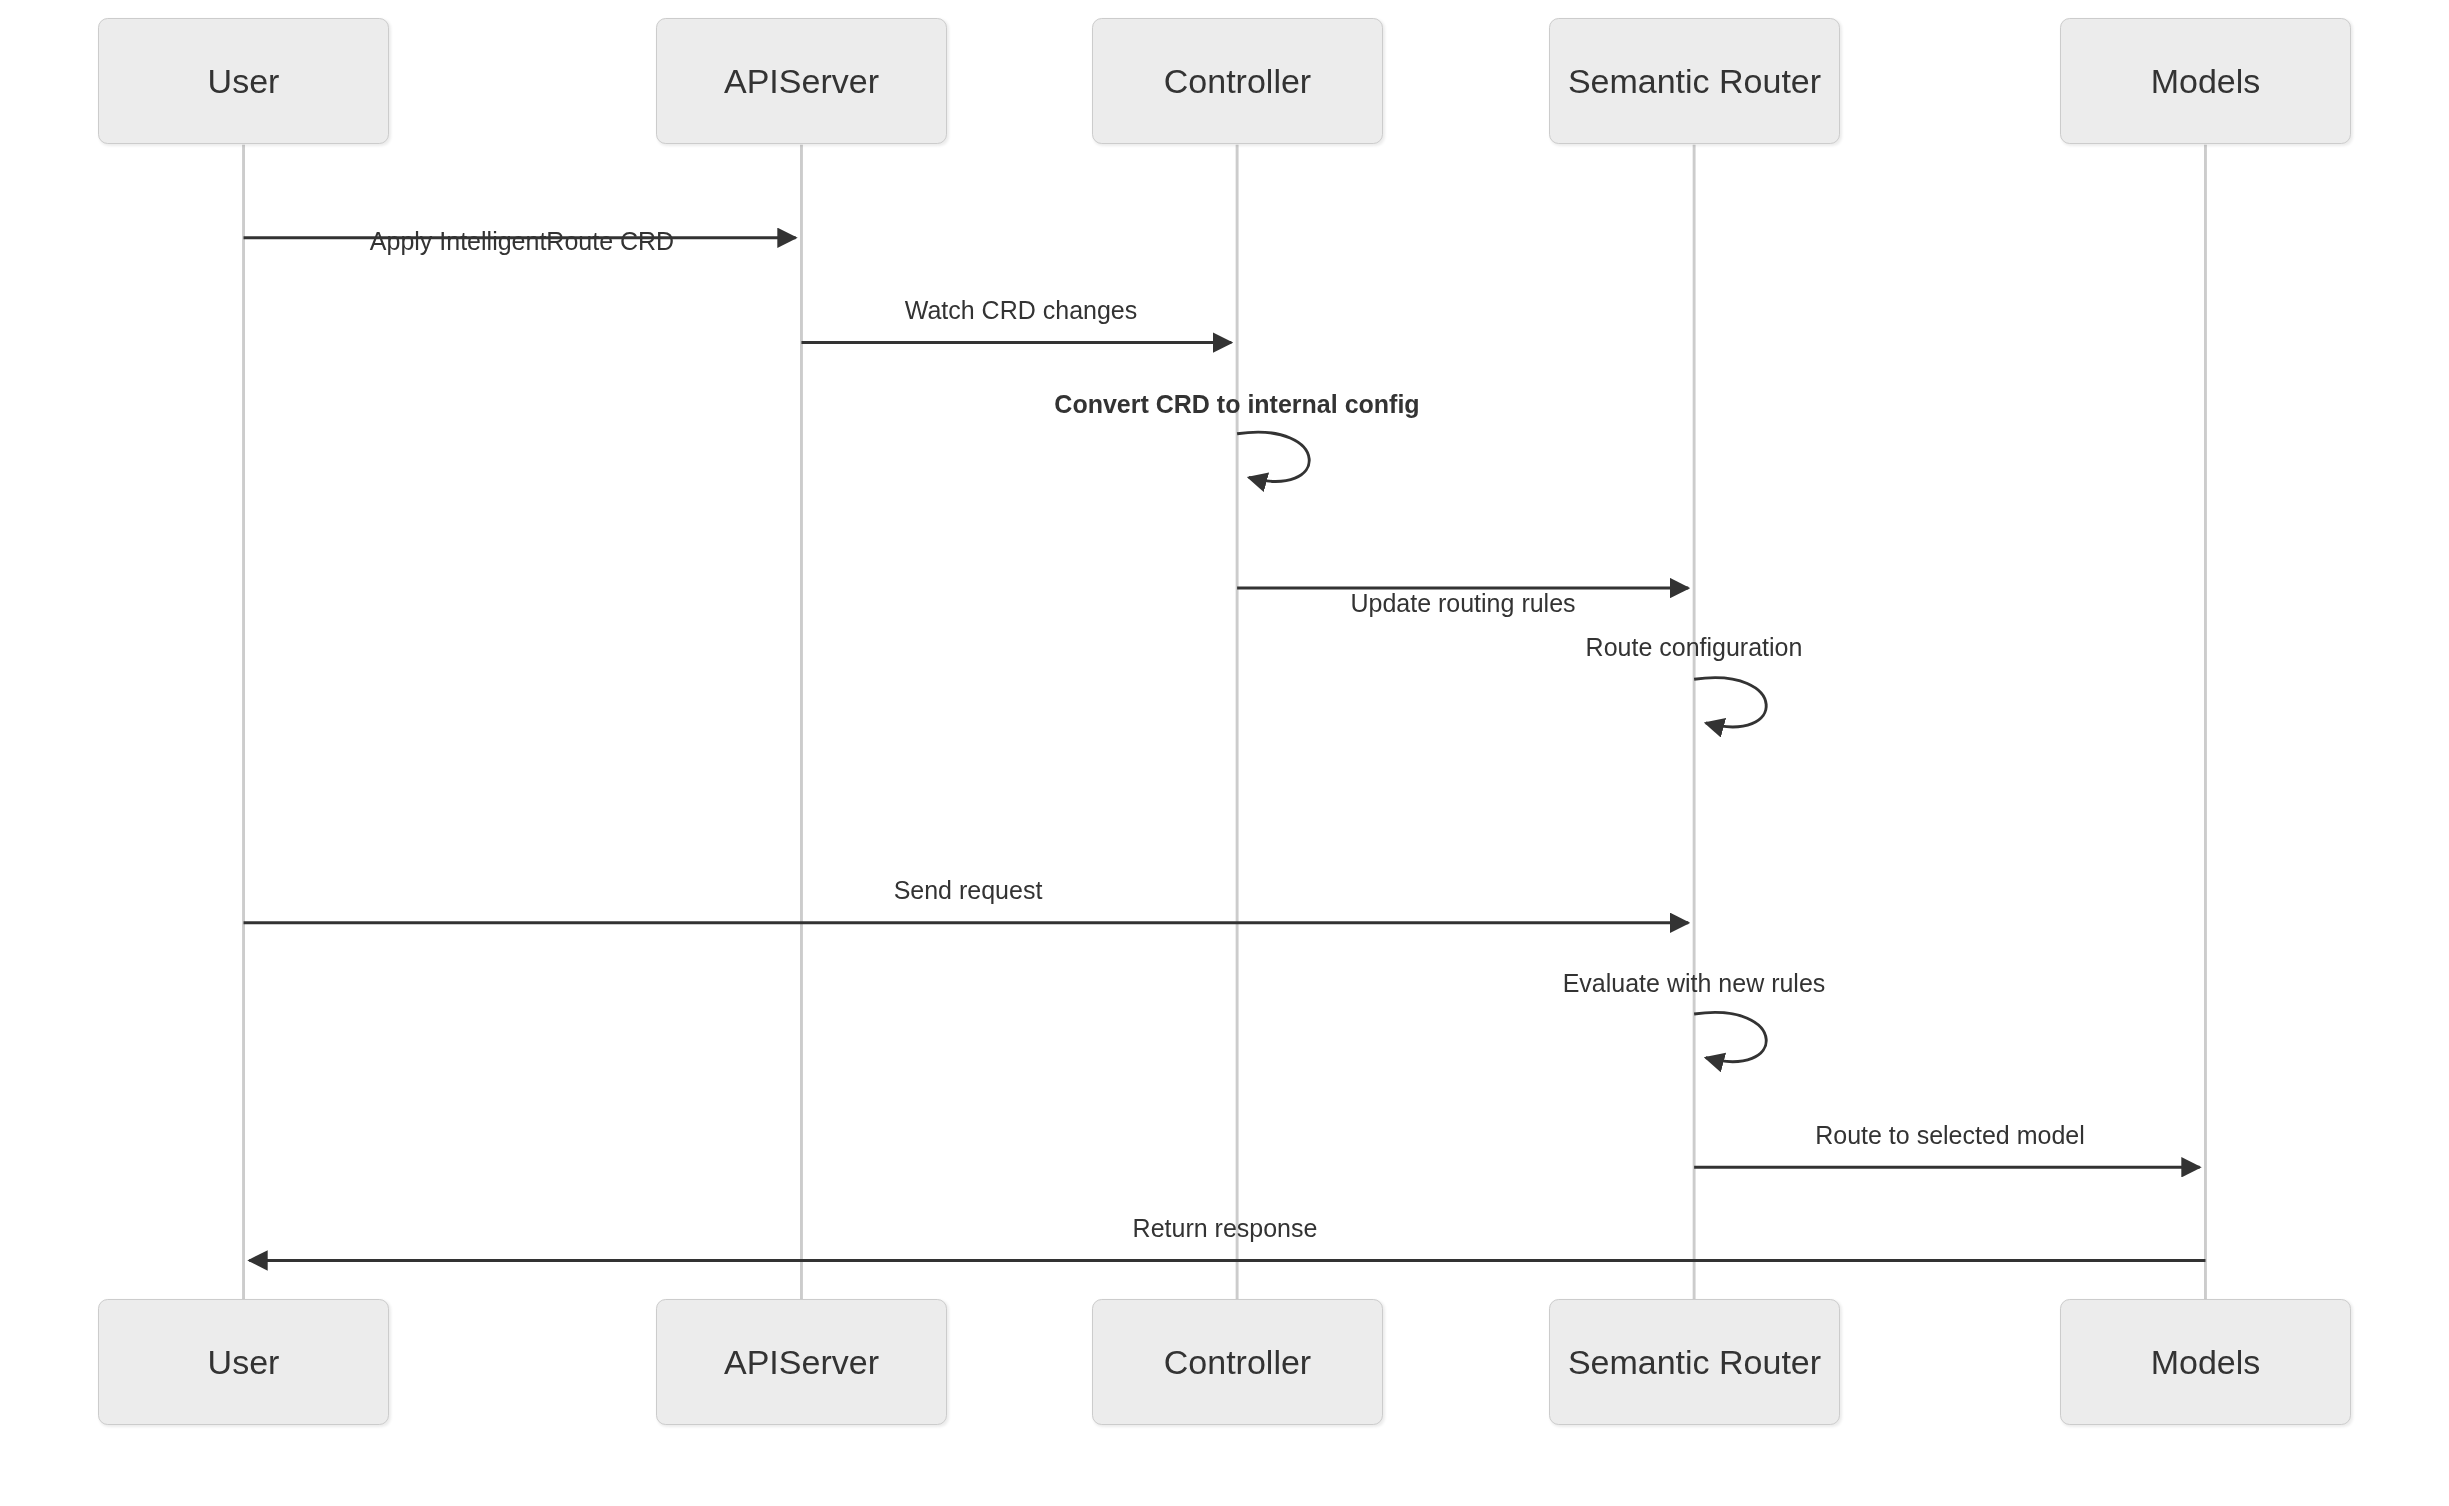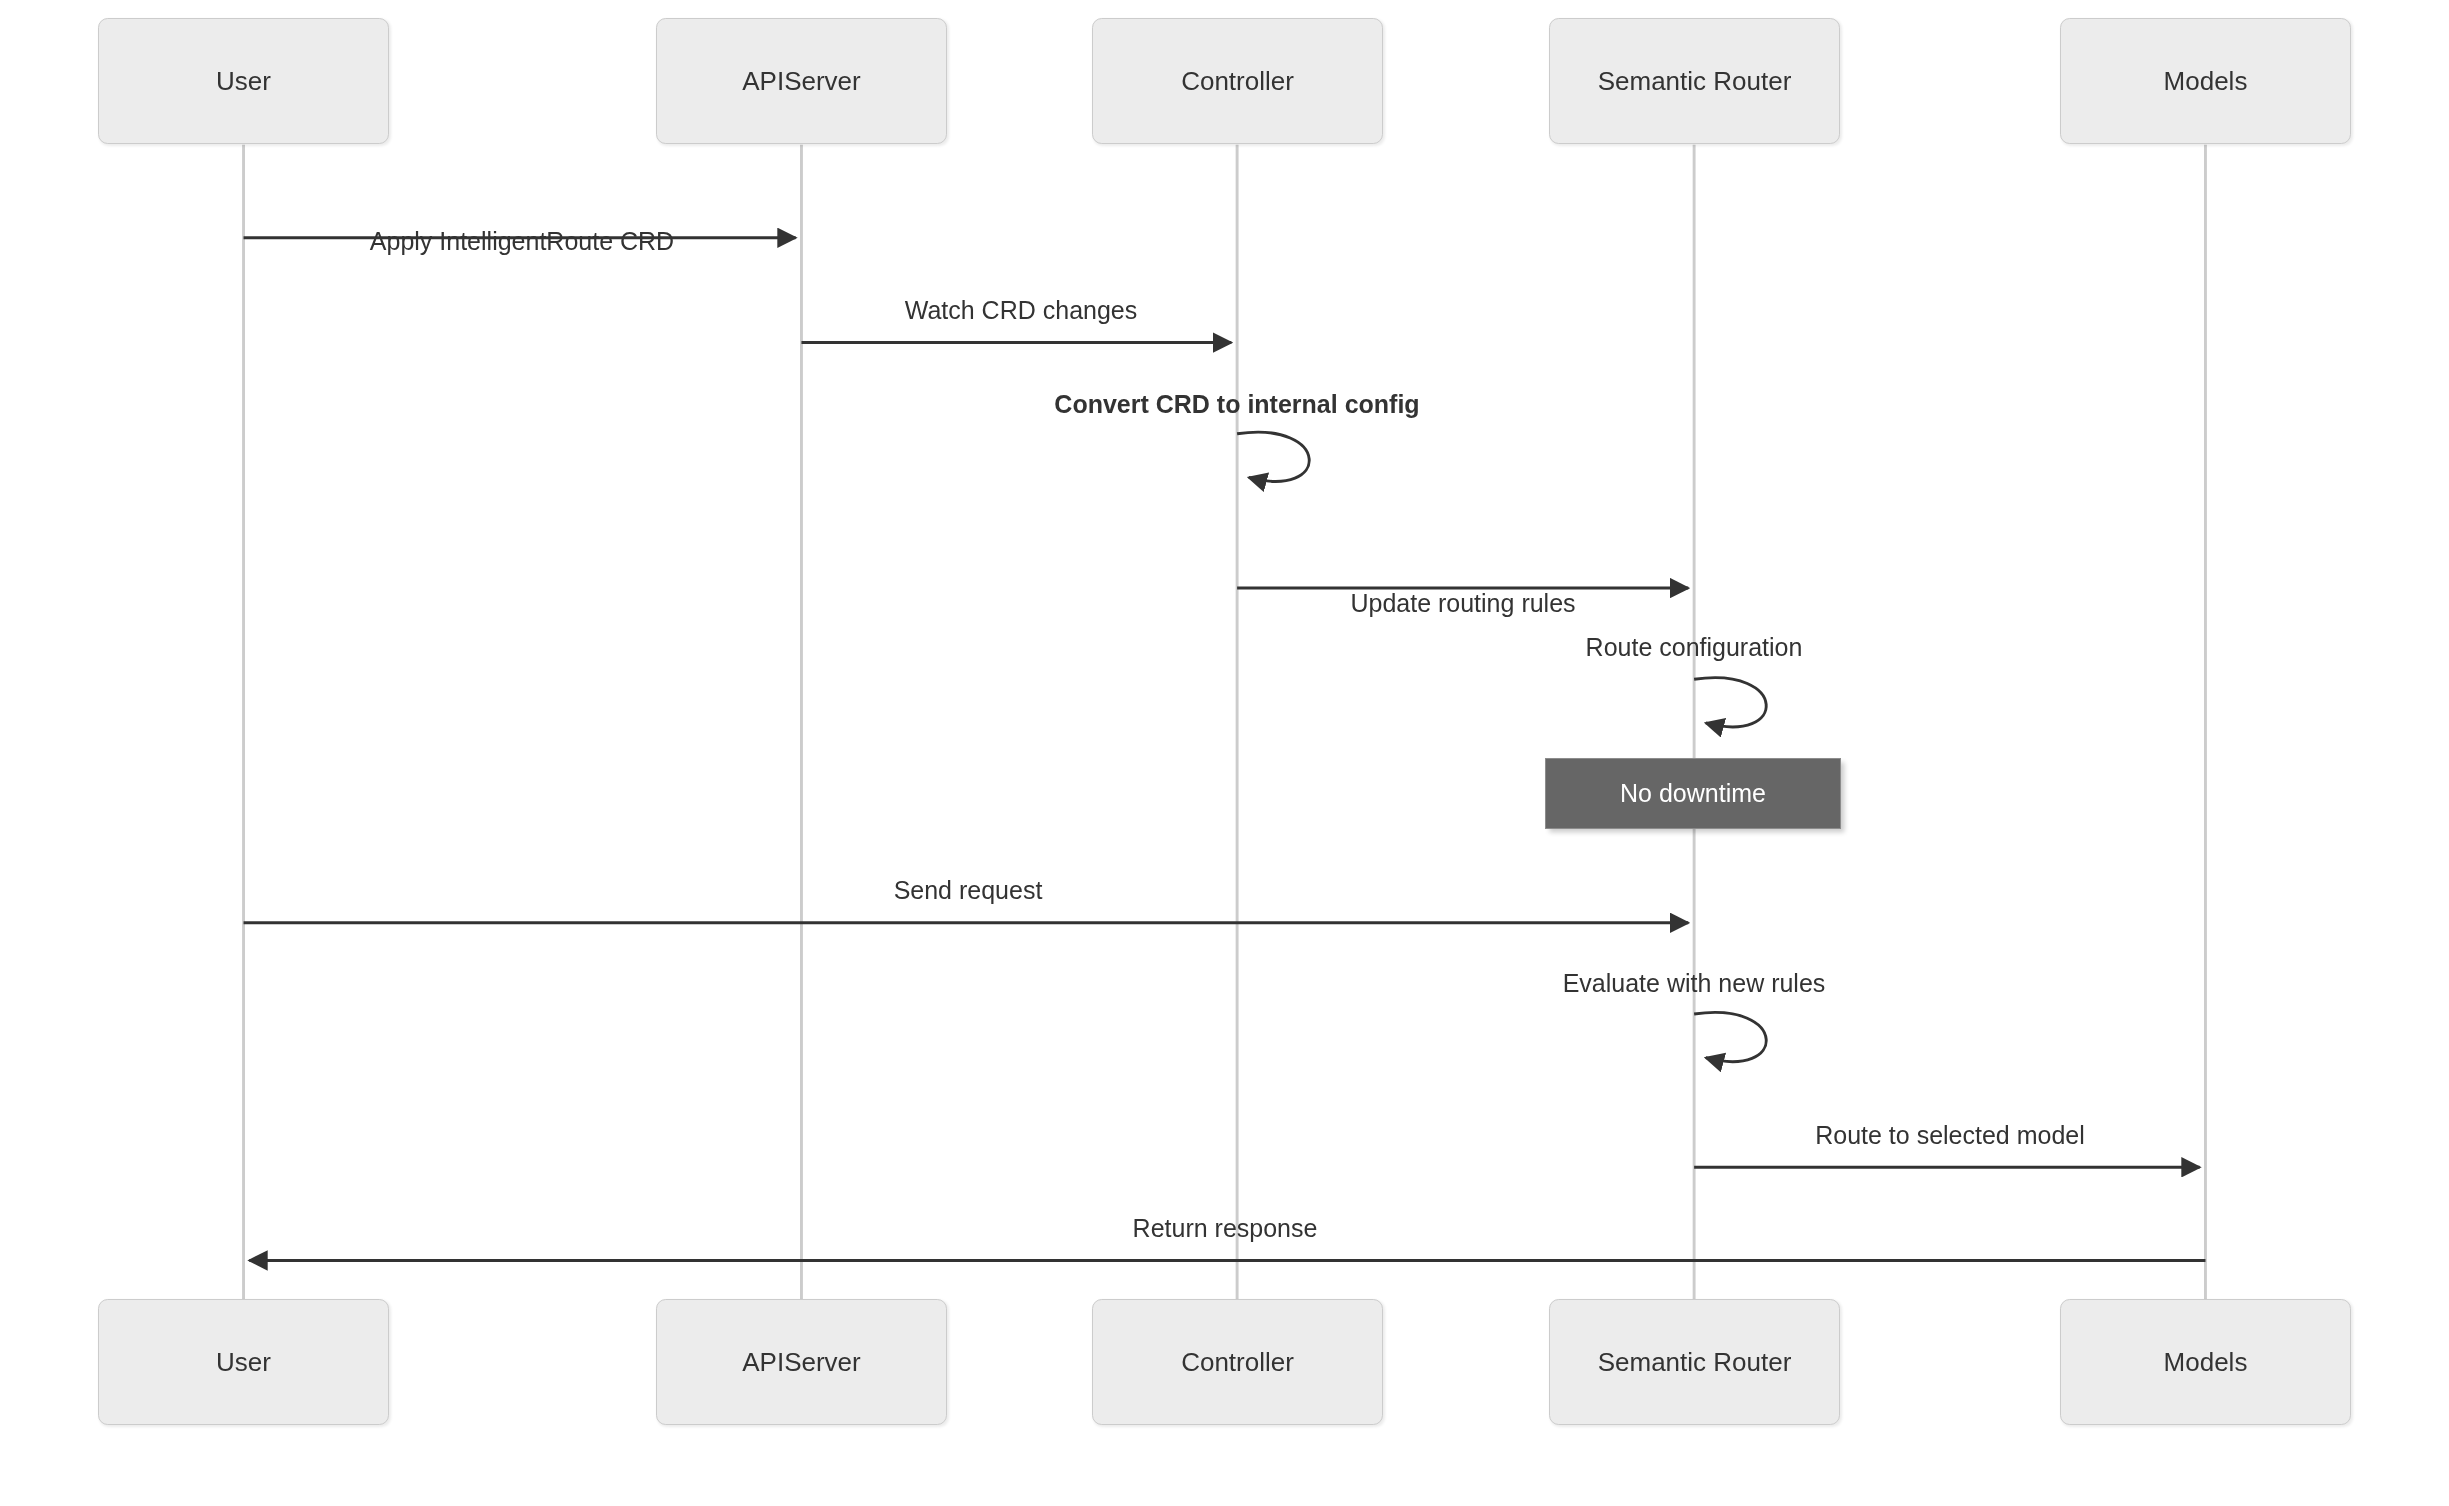--- a/index.html
+++ b/index.html
@@ -38,21 +38,21 @@
     position: absolute;
     width: 291px;
     height: 126px;
     box-sizing: border-box;
     background: var(--actor-fill, #ececec);
     border: 1.9px solid var(--actor-border, #cccccc);
     border-radius: 9.7px;
     display: flex;
     align-items: center;
     justify-content: center;
-    font-size: 26px;
+    font-size: 34px;
     color: var(--text, #333333);
     box-shadow: 1.9px 1.9px 2.9px rgba(0,0,0,0.08);
   }
   .msg-label {
     position: absolute;
     transform: translateX(-50%);
     white-space: nowrap;
     font-size: 25px;
     line-height: 29px;
     color: var(--text, #333333);
@@ -122,23 +122,20 @@
   <div class="msg-label" style="left:522px; top:191px;margin-top:36px;">Apply IntelligentRoute CRD</div>
   <div class="msg-label" style="left:1021px; top:296px;">Watch CRD changes</div>
   <div class="msg-label" style="left:1237px; top:390px;font-weight:bold;">Convert CRD to internal config</div>
   <div class="msg-label" style="left:1463px; top:541px;margin-top:48px;">Update routing rules</div>
   <div class="msg-label" style="left:1694px; top:633px;">Route configuration</div>
   <div class="msg-label" style="left:968px; top:876px;">Send request</div>
   <div class="msg-label" style="left:1694px; top:969px;">Evaluate with new rules</div>
   <div class="msg-label" style="left:1950px; top:1121px;text-align:center;">Route to selected model</div>
   <div class="msg-label" style="left:1225px; top:1214px;">Return response</div>
 
-  <div class="note-box">
-    <span>No downtime</span>
-  </div>
 
   <div class="actor-box" style="left:98px; top:1299px;">
     <span>User</span>
   </div>
   <div class="actor-box" style="left:656px; top:1299px;">
     <span>APIServer</span>
   </div>
   <div class="actor-box" style="left:1092px; top:1299px;">
     <span>Controller</span>
   </div>

